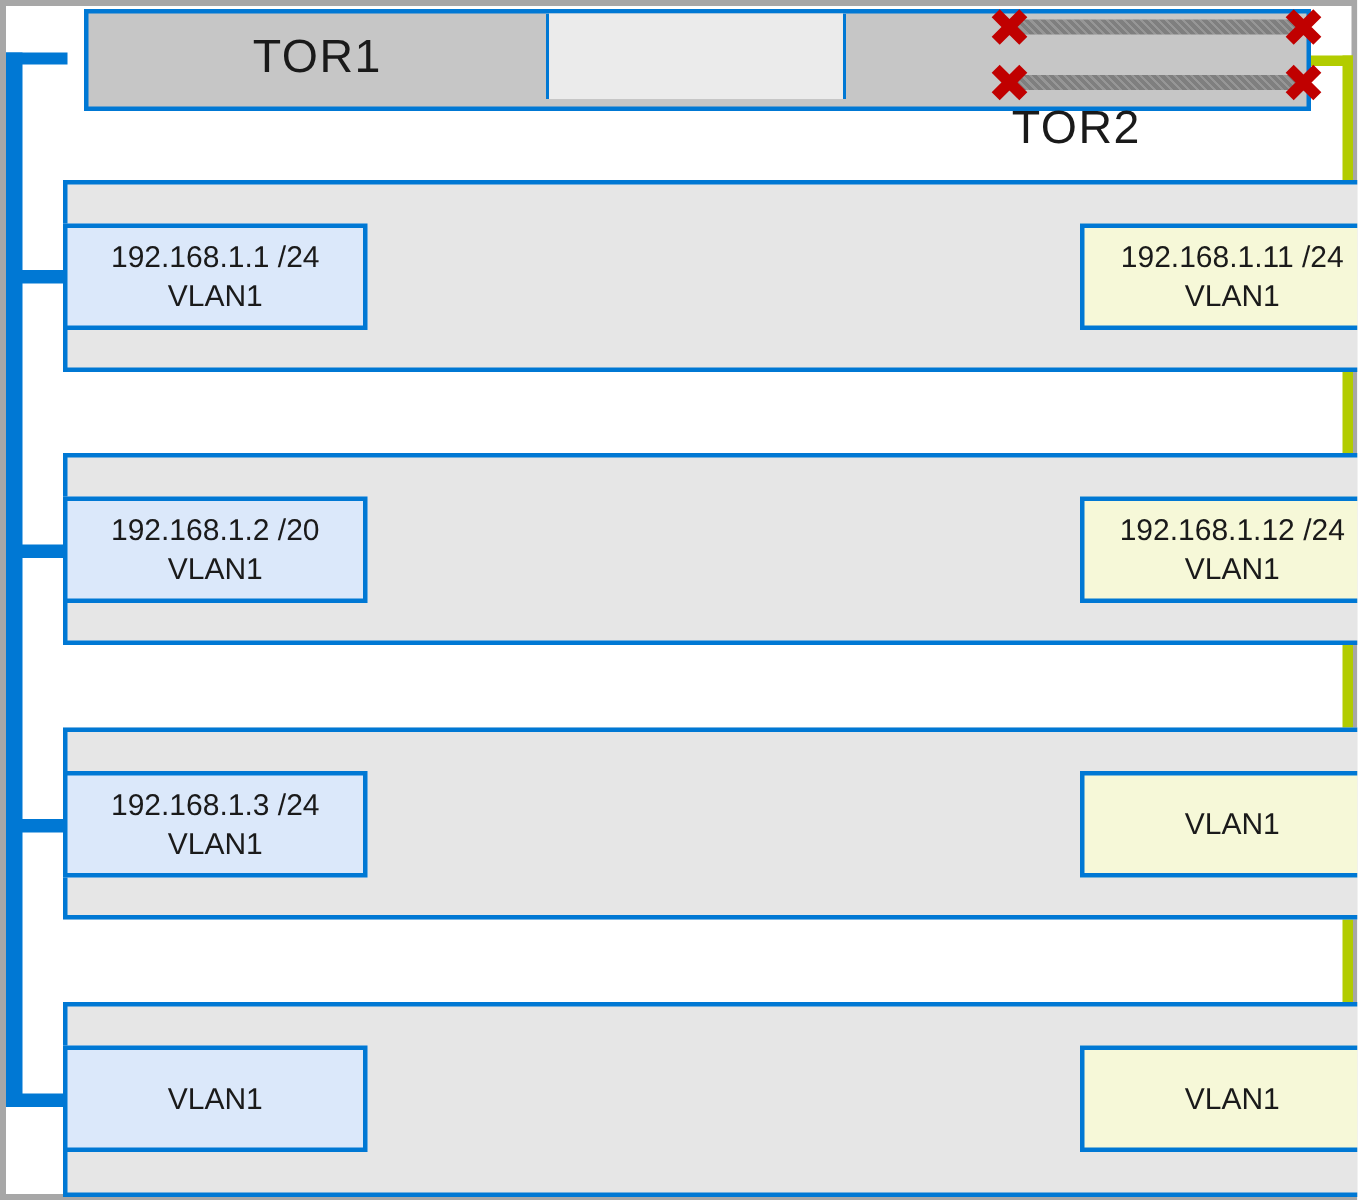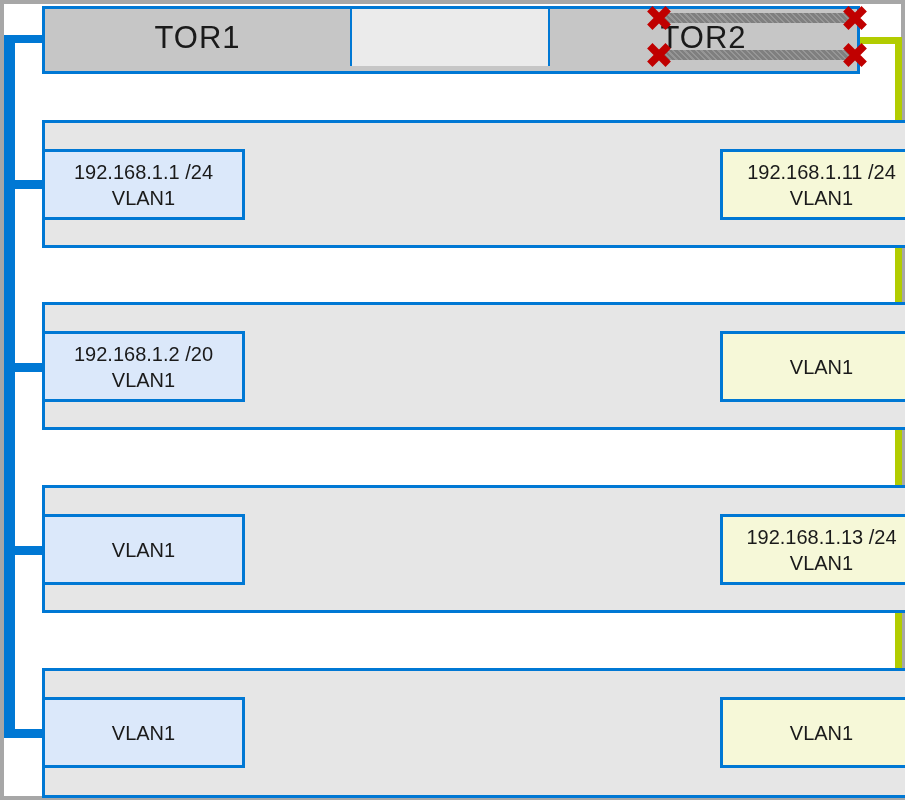--- a/index.html
+++ b/index.html
@@ -26,30 +26,30 @@
   .stub-blue{left:4px;width:41px;height:9px;}
   .stub-blue.r1{top:180px;} .stub-blue.r2{top:363px;}
   .stub-blue.r3{top:546px;} .stub-blue.r4{top:729px;}
   .trunk-green{left:895px;top:37px;width:7px;height:700px;}
   .conn-green-top{left:858px;top:37px;width:44px;height:7px;}
   .stub-green{left:858px;width:44px;height:7px;}
   .stub-green.r1{top:181px;} .stub-green.r2{top:364px;}
   .stub-green.r3{top:547px;} .stub-green.r4{top:730px;}
   
   .tor-bar{
-    position:absolute;left:42px;top:6px;width:818px;height:68px;
+    position:absolute;left:56px;top:6px;width:818px;height:68px;
     box-sizing:border-box;border:3px solid var(--accent-blue,#0078d4);
     background:var(--tor-fill,#c6c6c6);
   }
   .tor-label{
     position:absolute;top:0;height:57px;line-height:57px;
     text-align:center;font-size:31px;letter-spacing:1px;
   }
   .tor-label.t1{left:0;width:305px;}
-  .tor-label.t2{left:505px;width:307px;}
+  .tor-label.t2{left:505px;width:307px;margin-top:47px;}
   .tor-inner{
     position:absolute;left:305px;top:0;width:200px;height:57px;
     box-sizing:border-box;
     border-left:2px solid var(--accent-blue,#0078d4);
     border-right:2px solid var(--accent-blue,#0078d4);
     background:var(--tor-inner-fill,#ebebeb);
   }
   .link-bar{
     position:absolute;left:307px;width:196px;height:10px;
     background:var(--link-bar-fill,#7f7f7f);
@@ -138,30 +138,31 @@
       <div>VLAN1</div>
     </div>
   </div>
 
   <div class="server r2">
     <div class="nic nic-left">
       <div>192.168.1.2 /20</div>
       <div>VLAN1</div>
     </div>
     <div class="nic nic-right">
+      <div>192.168.1.12 /24</div>
       <div>VLAN1</div>
     </div>
   </div>
 
   <div class="server r3">
     <div class="nic nic-left">
+      <div>192.168.1.3 /24</div>
       <div>VLAN1</div>
     </div>
     <div class="nic nic-right">
-      <div>192.168.1.13 /24</div>
       <div>VLAN1</div>
     </div>
   </div>
 
   <div class="server r4">
     <div class="nic nic-left">
       <div>VLAN1</div>
     </div>
     <div class="nic nic-right">
       <div>VLAN1</div>

